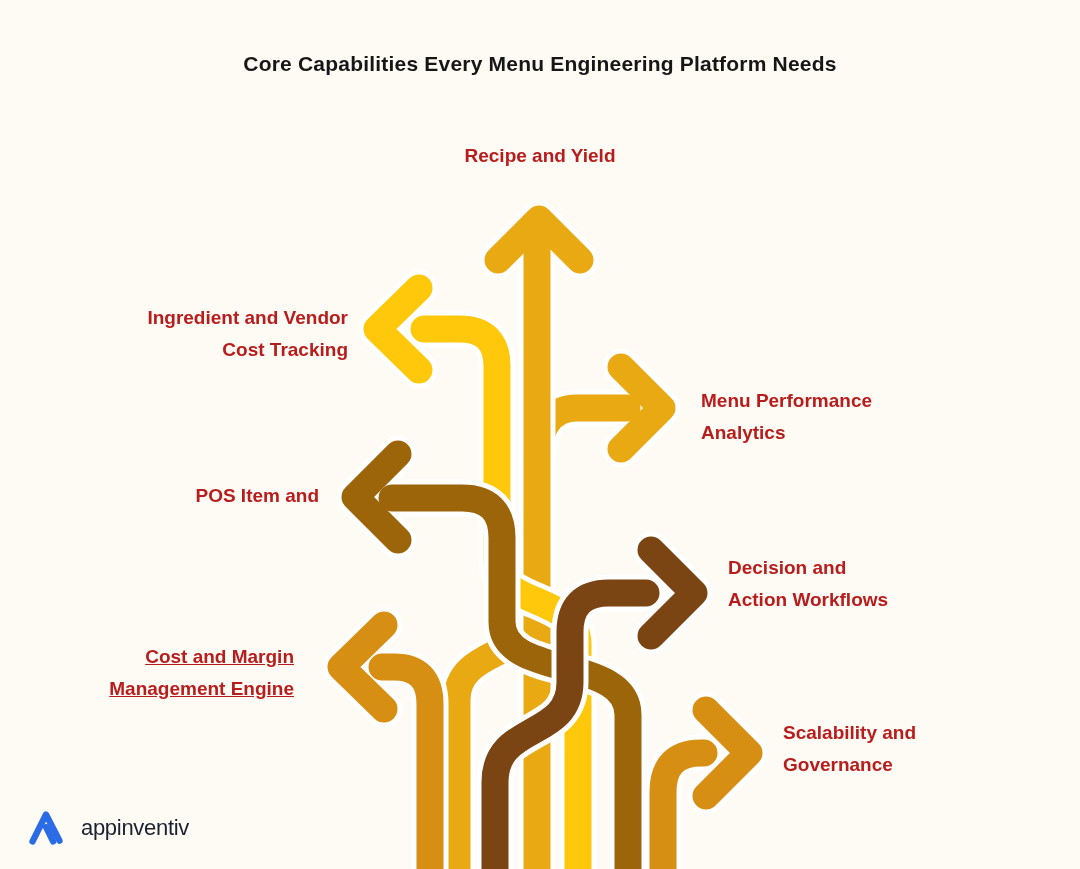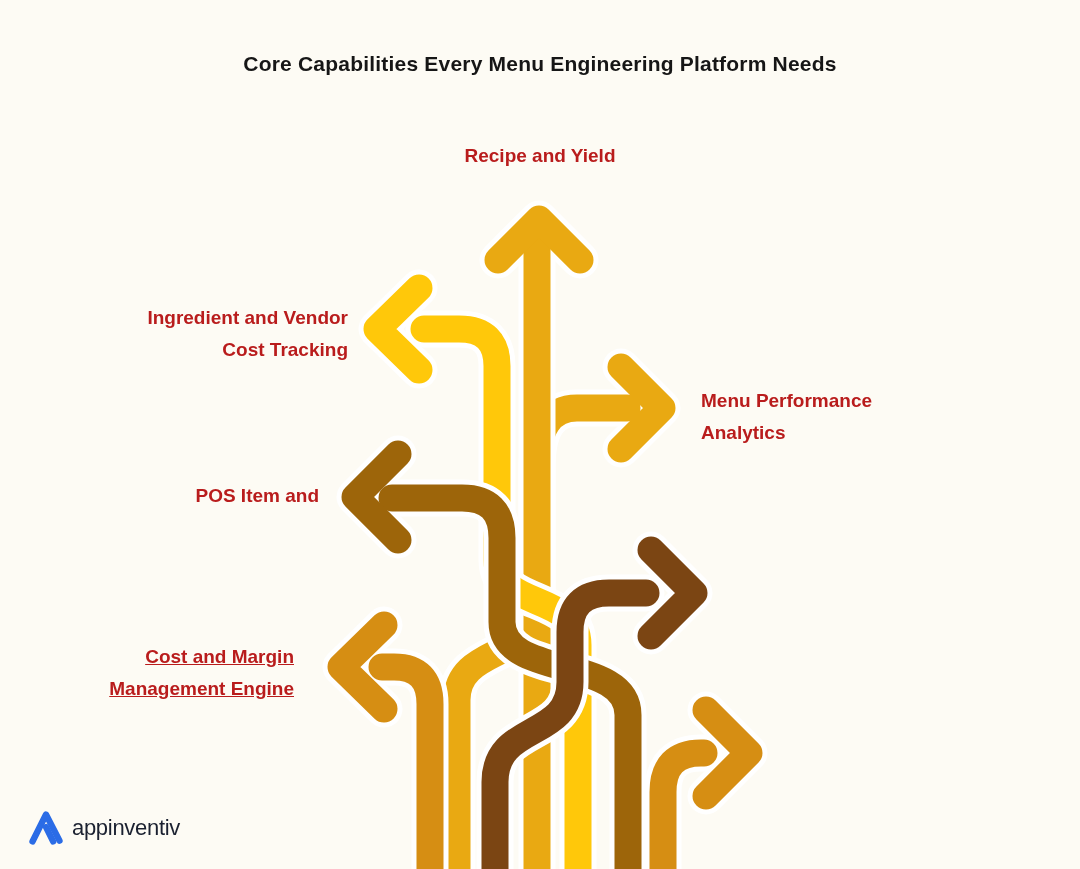--- a/index.html
+++ b/index.html
@@ -20,21 +20,21 @@
   }
   .lbl{
     position:absolute;
     font-size:19px;font-weight:bold;color:#b91c1c;
     line-height:32px;white-space:nowrap;
   }
   .lbl.right{text-align:right;}
   .lbl.center{left:0;right:0;text-align:center;}
   .logo{
     position:absolute;left:28px;top:810px;
-    display:flex;align-items:center;gap:8px;
+    display:flex;align-items:center;gap:17px;
   }
   .logo-text{
     font-size:22px;color:#1B2130;letter-spacing:-0.3px;
   }
   .casing{fill:none;stroke:#FFFFFF;stroke-width:37;stroke-linecap:round;stroke-linejoin:round;}
   .line{fill:none;stroke-width:27;stroke-linecap:round;stroke-linejoin:round;}
 </style>
 </head>
 <body>
 
@@ -105,26 +105,34 @@
 
   <div class="lbl" style="left:701px;top:385px;">
     <div>Menu Performance</div>
     <div>Analytics</div>
   </div>
 
   <div class="lbl right" style="right:761px;top:472px;margin-top:8px;">
     <div>POS Item and</div>
   </div>
 
+  <div class="lbl" style="left:728px;top:552px;">
+    <div>Decision and</div>
+    <div>Action Workflows</div>
+  </div>
 
   <div class="lbl right" style="right:786px;top:641px;text-decoration:underline;">
     <div>Cost and Margin</div>
     <div>Management Engine</div>
   </div>
 
+  <div class="lbl" style="left:783px;top:717px;">
+    <div>Scalability and</div>
+    <div>Governance</div>
+  </div>
 
   <div class="logo">
     <svg width="36" height="36" viewBox="0 0 40 40">
       <path d="M5,35 L20,5 L35,34" fill="none" stroke-width="7" stroke-linecap="round" stroke-linejoin="round" stroke="#2B6CE6"></path>
       <path d="M20,19 L28,35" fill="none" stroke-width="7" stroke-linecap="round" stroke="#2B6CE6"></path>
     </svg>
     <span class="logo-text">appinventiv</span>
   </div>
 
 </div>

